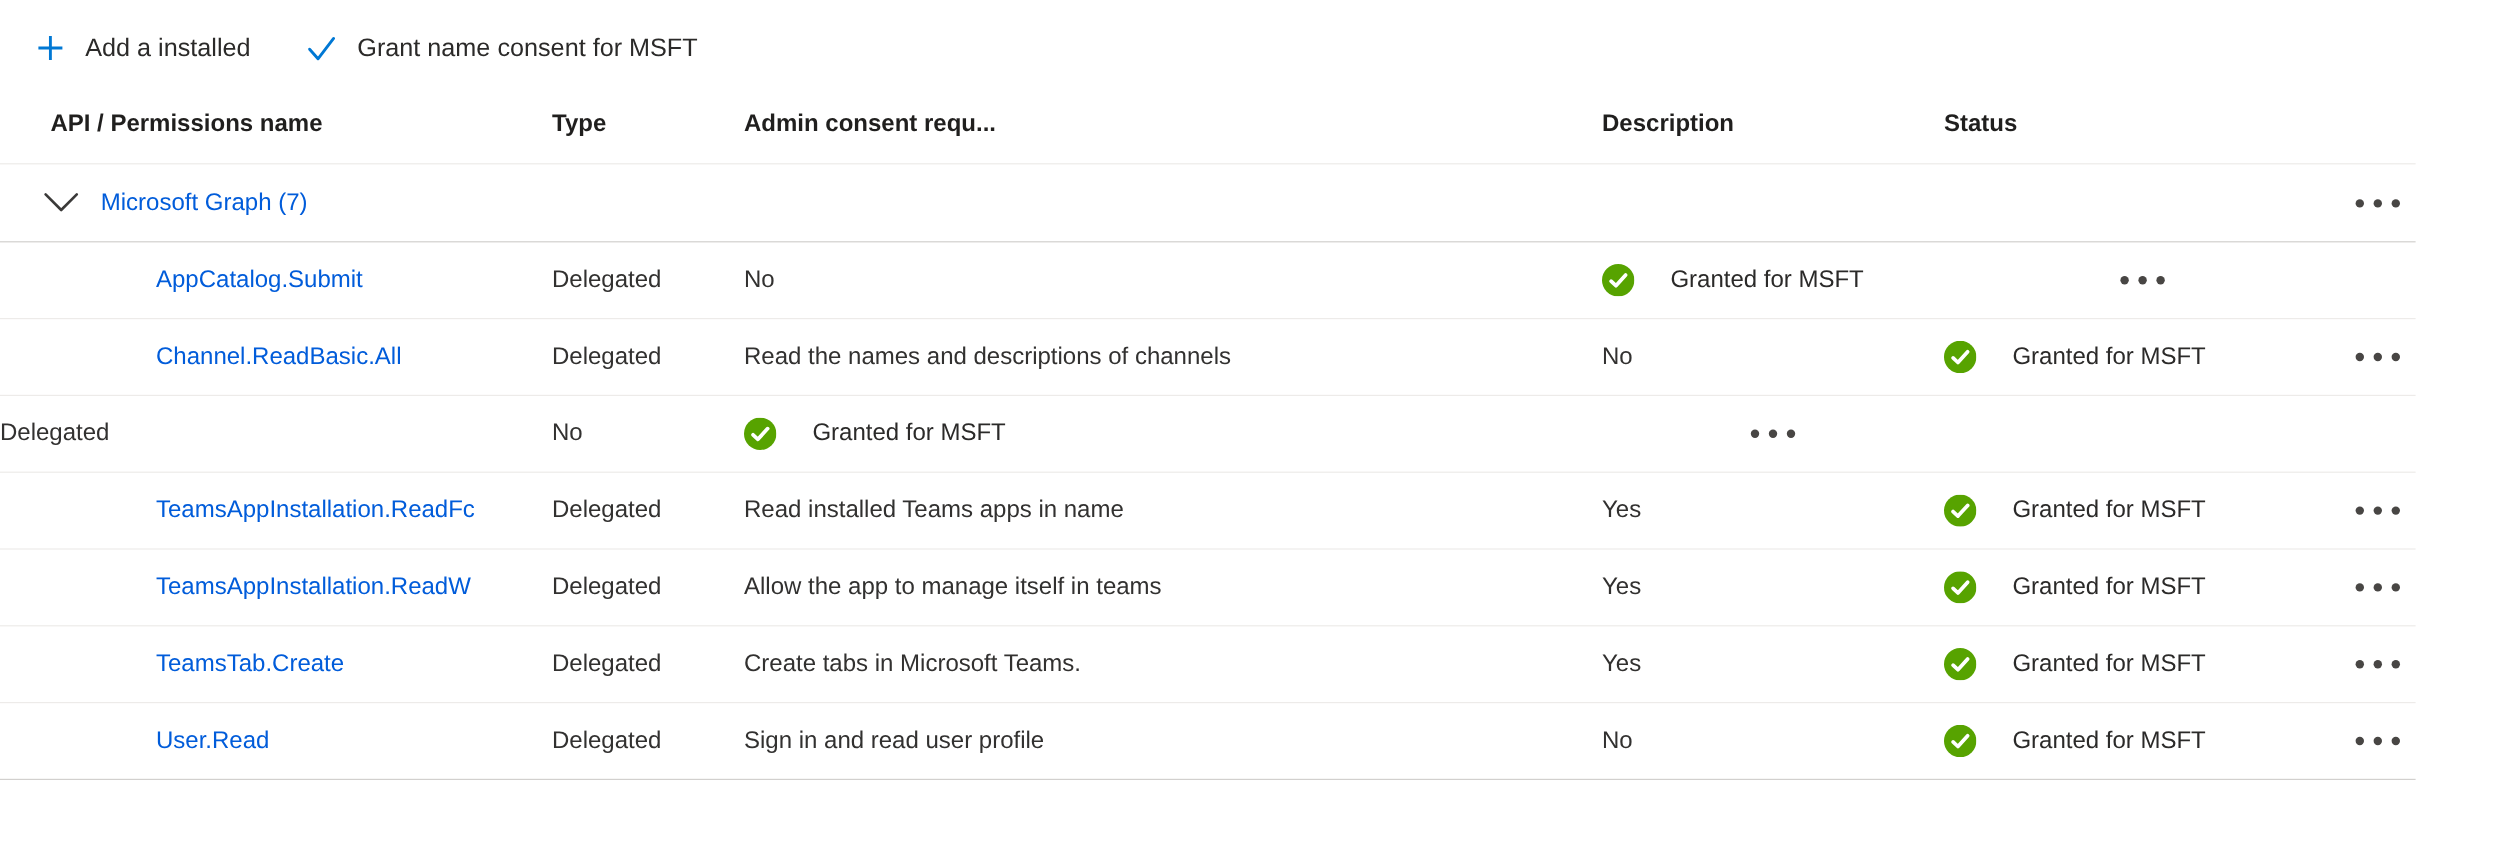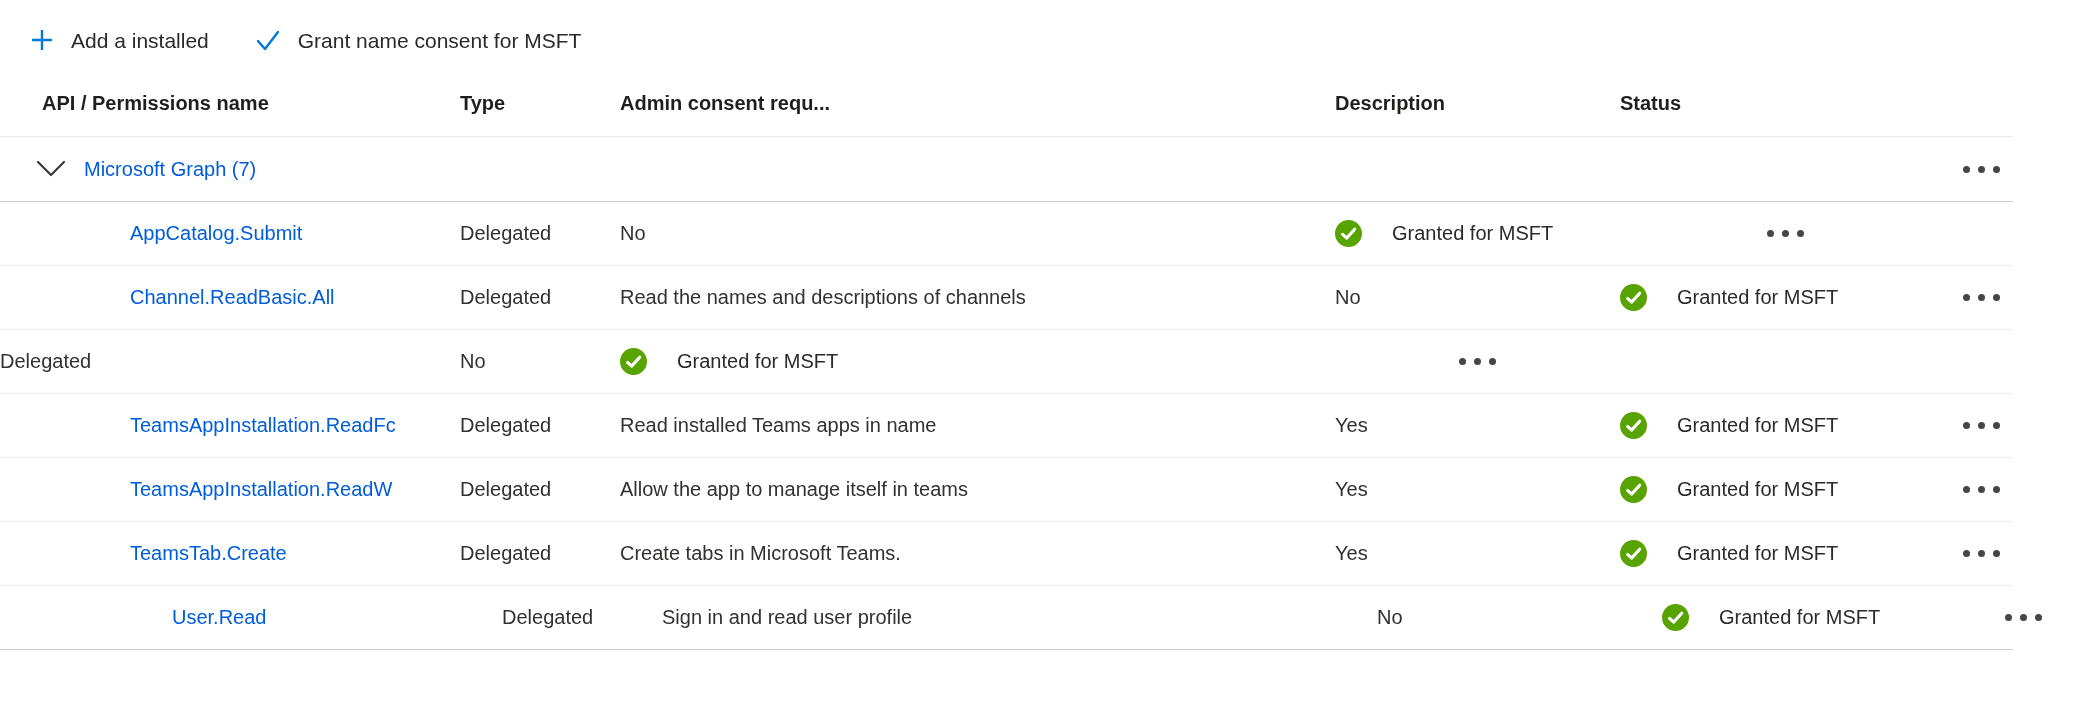--- a/index.html
+++ b/index.html
@@ -42,21 +42,21 @@
   .col{white-space:nowrap;overflow:hidden;font-size:20px;}
   .col.name{padding-left:42px;}
   .thead{height:67px;border-bottom:1px solid var(--border-light);}
   .thead .col{font-weight:700;font-size:20px;color:#201f1e;}
 
   .group-row{height:65px;border-bottom:1px solid var(--border-strong);}
   .group-row .col.name{display:flex;align-items:center;gap:18px;padding-left:36px;}
   .chev{display:flex;align-items:center;color:#3b3a39;cursor:pointer;}
 
   .perm-row{height:64px;border-bottom:1px solid var(--border-light);}
-  .perm-row:last-child{border-bottom:1px solid var(--border-strong);padding-left:42px;}
+  .perm-row:last-child{border-bottom:1px solid var(--border-strong);}
   .perm-row .col.name{padding-left:130px;}
 
   .link{color:var(--link-blue);text-decoration:none;cursor:pointer;}
 
   .col.status{display:flex;align-items:center;gap:30px;}
   .badge{display:flex;align-items:center;color:var(--success-green);}
   .status-label{font-size:20px;color:#2b2a29;}
 
   .col.menu{display:flex;justify-content:center;overflow:visible;}
   .dots{

